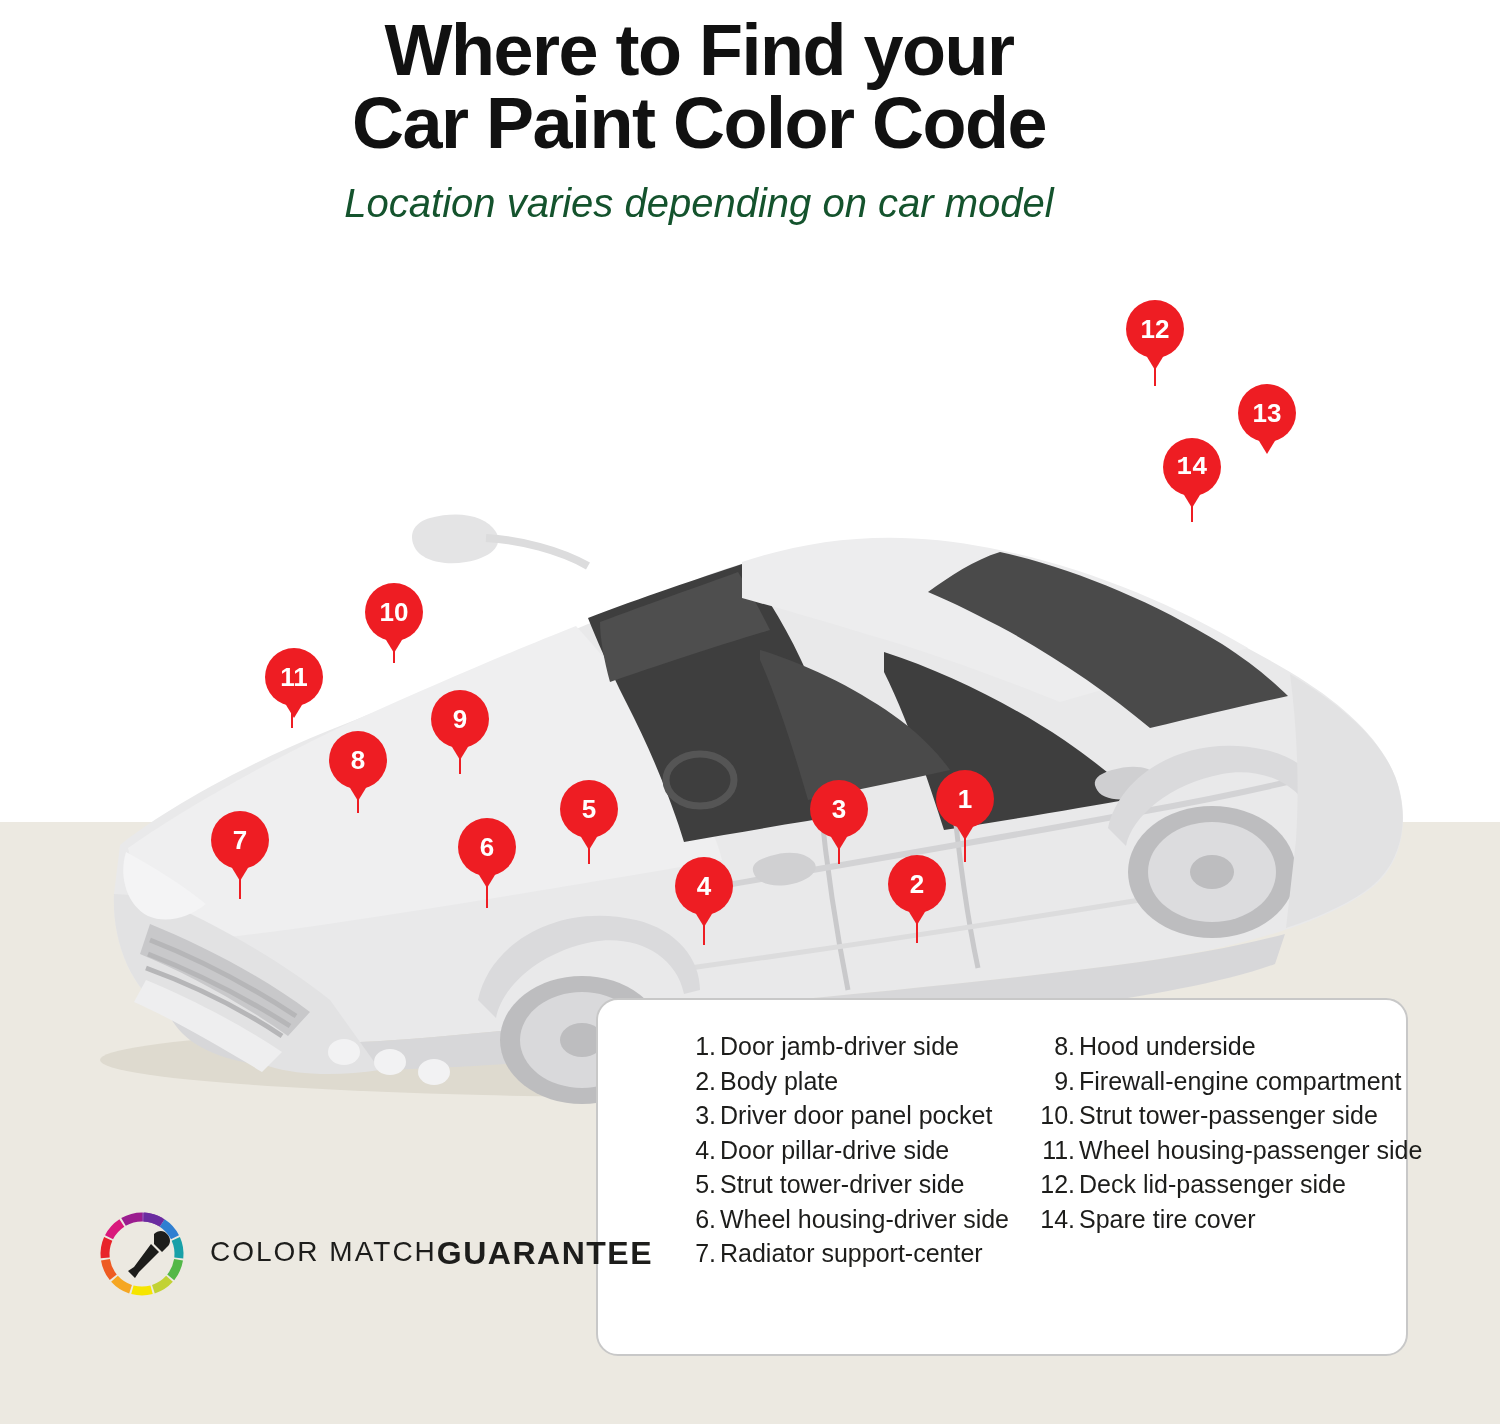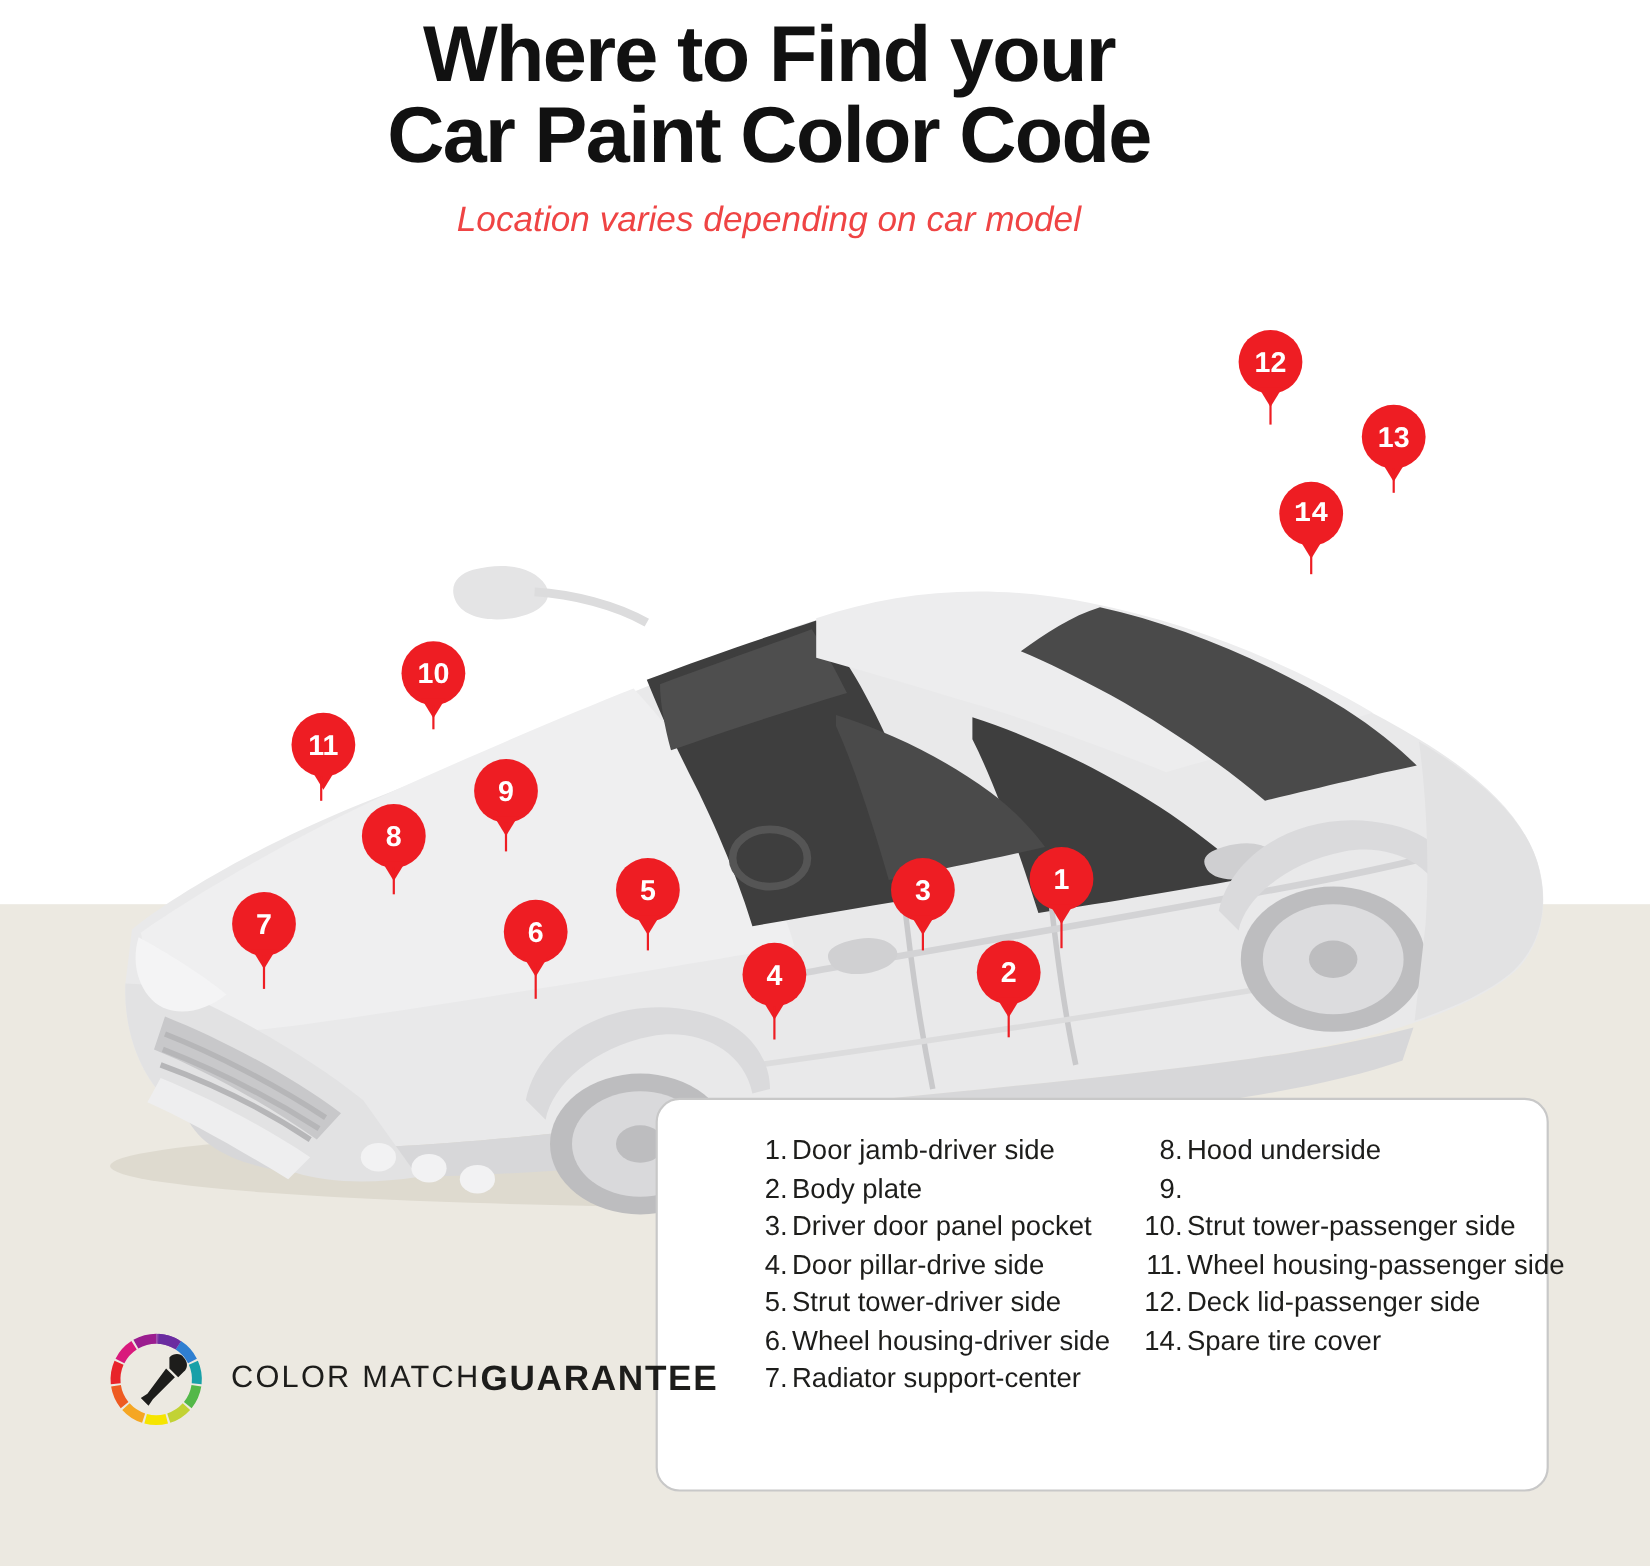--- a/index.html
+++ b/index.html
@@ -27,23 +27,23 @@
     font-size: 72px;
     font-weight: 800;
     line-height: 1.02;
     letter-spacing: -1.5px;
     color: #111111;
     margin: 0 auto;
     max-width: 1100px;
   }
   .subtitle {
     margin-top: 20px;
-    font-size: 32px;
+    font-size: 40px;
     font-style: italic;
-    color: #ef4444;
+    color: #14532d;
     font-weight: 400;
   }
 
   
   .ground {
     position: absolute;
     left: 0;
     top: 822px;
     width: 1500px;
     height: 602px;
@@ -340,21 +340,21 @@
 <div class="pin" style="left:265px; top:648px;">
     <span class="num">11</span>
   </div>
 <div class="leader" style="left:291px; top:706px; height:22px;"></div>
 
 <div class="pin" style="left:1126px; top:300px;">
     <span class="num">12</span>
   </div>
 <div class="leader" style="left:1154px; top:358px; height:28px;"></div>
 
-<div class="pin" style="left:1238px; top:368px;">
+<div class="pin" style="left:1238px; top:384px;">
     <span class="num">13</span>
   </div>
 <div class="leader" style="left:1266px; top:426px; height:22px;"></div>
 
 <div class="pin" style="left:1163px; top:438px;font-family:Liberation Mono, monospace;">
     <span class="num">14</span>
   </div>
 <div class="leader" style="left:1191px; top:496px; height:26px;"></div>
 
 <div class="legend">
@@ -388,20 +388,21 @@
         <span>Radiator support-center</span>
       </div>
   </div>
   <div class="legend-col right">
     <div class="legend-item">
         <span class="legend-num">8.</span>
         <span>Hood underside</span>
       </div>
     <div class="legend-item">
         <span class="legend-num">9.</span>
+        <span>Firewall-engine compartment</span>
       </div>
     <div class="legend-item">
         <span class="legend-num">10.</span>
         <span>Strut tower-passenger side</span>
       </div>
     <div class="legend-item">
         <span class="legend-num">11.</span>
         <span>Wheel housing-passenger side</span>
       </div>
     <div class="legend-item">

